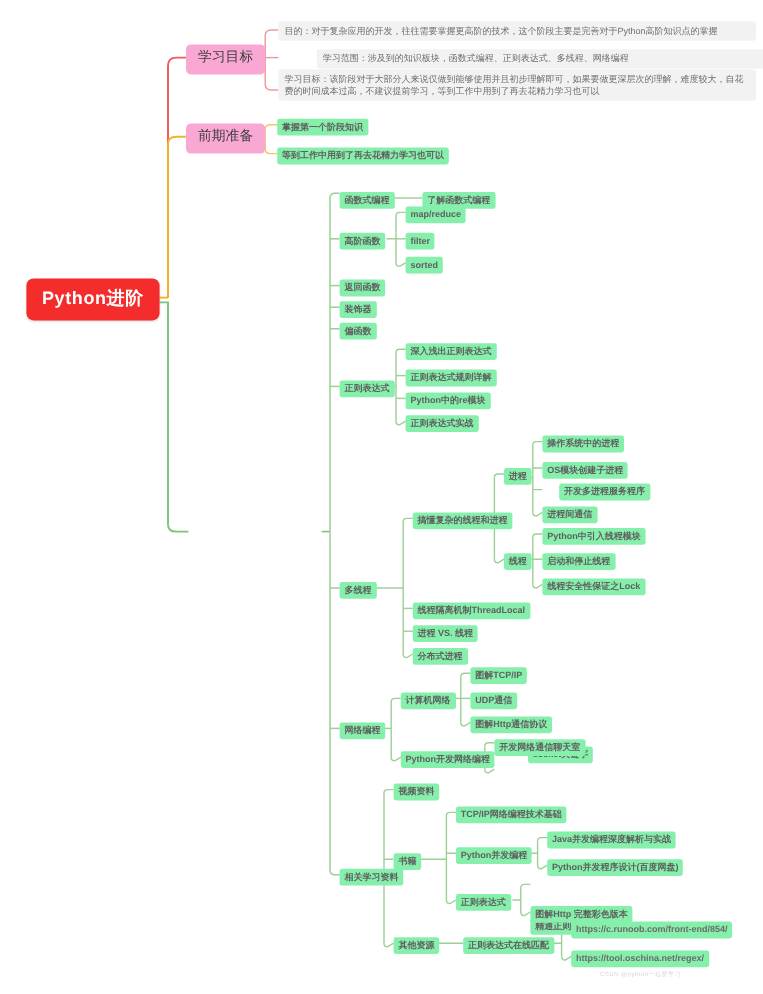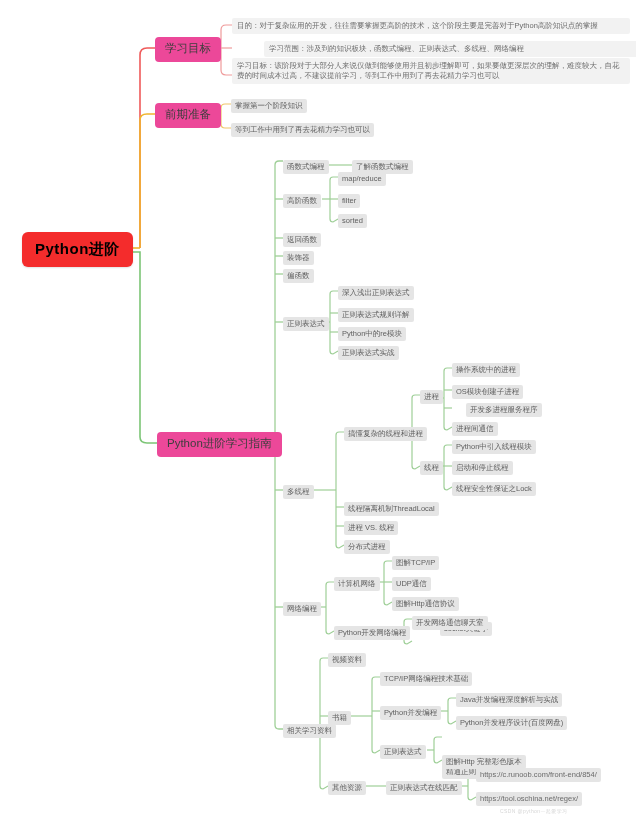--- a/index.html
+++ b/index.html
@@ -30,53 +30,54 @@
   }
   .node {
     position: absolute;
     white-space: nowrap;
     line-height: 1.35;
     box-sizing: border-box;
   }
   
   .root {
     background: #f42c2c;
-    color: #000000;
+    color: #ffffff;
     font-size: 15px;
     font-weight: bold;
     border-radius: 6px;
     padding: 7px 13px 8px 13px;
     letter-spacing: 0.5px;
     box-shadow: 0 1px 2px rgba(0,0,0,0.12);
   }
   
   .chip {
-    background: #ec4899;
+    background: #f9a8d4;
     color: #3e3e3e;
     font-size: 11.5px;
     border-radius: 4px;
     padding: 4px 10px 5px 10px;
   }
   
   .note {
     background: #f2f2f2;
     color: #6d6d6d;
     font-size: 7.5px;
     border-radius: 2px;
     padding: 3px 5px 3px 5px;
     white-space: normal;
   }
   .note.wide { width: 398px; }
   
   .leaf {
     font-size: 7.5px;
     color: #5f5f5f;
-    background: #e5e5e5;
+    background: #86efac;
     border-radius: 2px;
     padding: 2px 4px 2px 4px;
+    font-weight: bold;
   }
   .leaf.link { color: #6b6b6b; }
 
   
   #trial {
     position: absolute;
     right: 0;
     top: 0;
     width: 130px;
     height: 42px;
@@ -239,21 +240,20 @@
     <path d="M461,786 L468,786" stroke="#9ecf97" stroke-width="1.2" fill="none"></path>
     <path d="M468,776 L468,797" stroke="#9ecf97" stroke-width="1.2" fill="none"></path>
     <path d="M468,776 Q468,773 471,773 L476,773" stroke="#9ecf97" stroke-width="1.2" fill="none"></path>
     <path d="M468,797 Q468,800 471,800 L476,797" stroke="#9ecf97" stroke-width="1.2" fill="none"></path>
   </svg>
 
   <div class="node root" style="left:22px; top:232px;">Python进阶</div>
 
   <div class="node chip" style="left:155px; top:37px;">学习目标</div>
   <div class="node chip" style="left:155px; top:103px;">前期准备</div>
-  <div class="node chip" style="left:157px; top:432px;">Python进阶学习指南</div>
 
   <div class="node note wide" style="left:232px; top:18px;">目的：对于复杂应用的开发，往往需要掌握更高阶的技术，这个阶段主要是完善对于Python高阶知识点的掌握</div>
   <div class="node note wide" style="left:232px; top:41px;margin-left:32px;">学习范围：涉及到的知识板块，函数式编程、正则表达式、多线程、网络编程</div>
   <div class="node note wide" style="left:232px; top:58px;">学习目标：该阶段对于大部分人来说仅做到能够使用并且初步理解即可，如果要做更深层次的理解，难度较大，自花费的时间成本过高，不建议提前学习，等到工作中用到了再去花精力学习也可以</div>
 
   <div class="node leaf" style="left:231px; top:99px;">掌握第一个阶段知识</div>
   <div class="node leaf" style="left:231px; top:123px;">等到工作中用到了再去花精力学习也可以</div>
 
   <div class="node leaf" style="left:283px; top:160px;">函数式编程</div>
   <div class="node leaf" style="left:352px; top:160px;">了解函数式编程</div>

